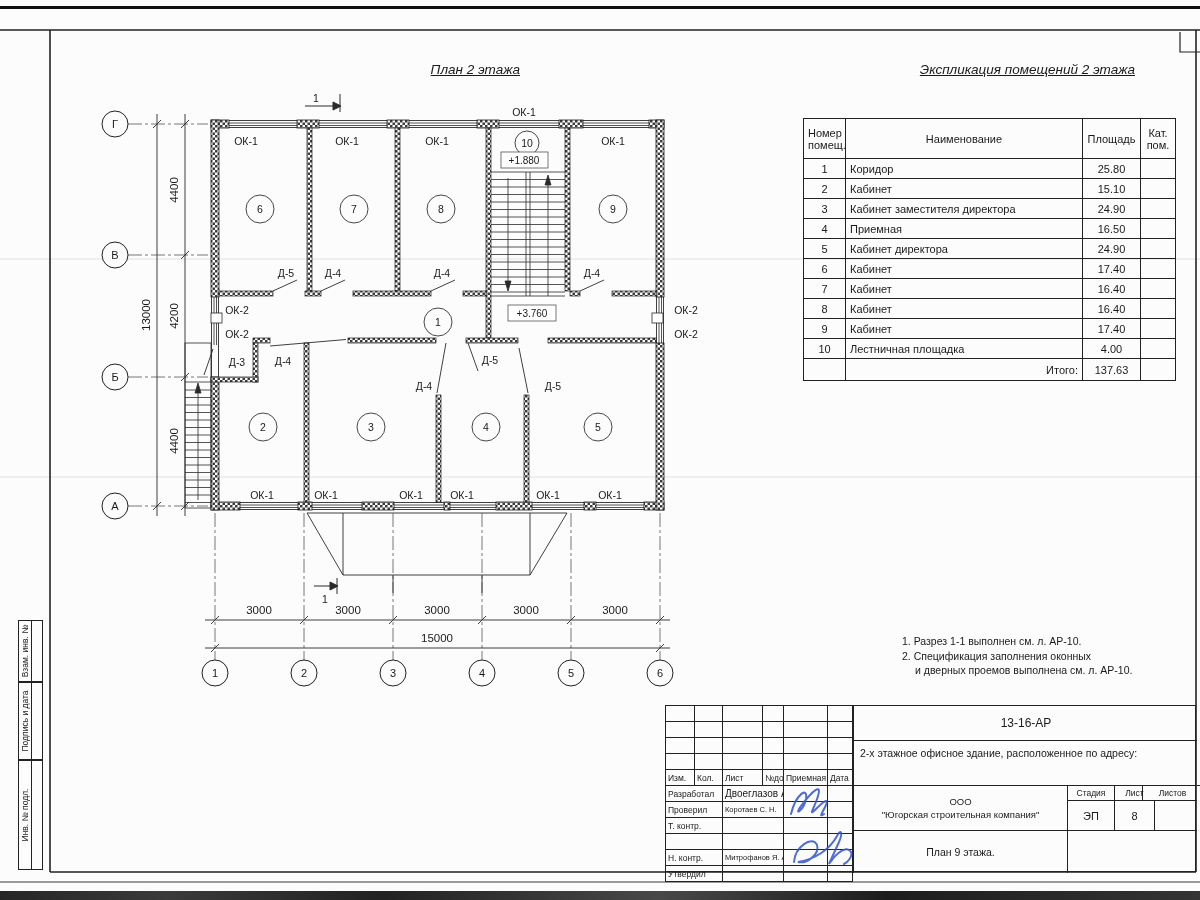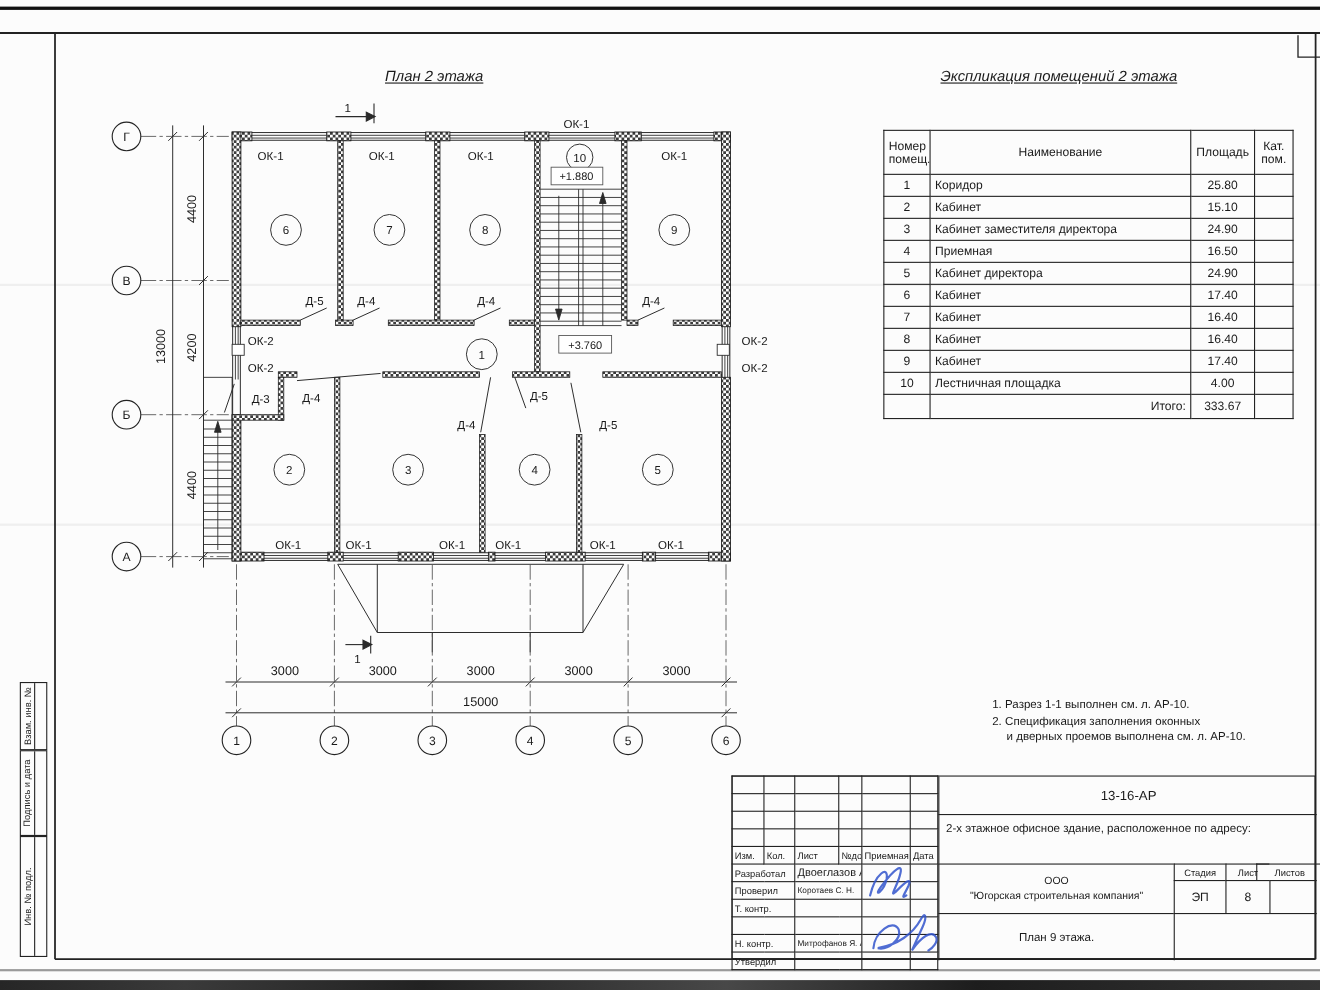--- a/index.html
+++ b/index.html
@@ -6,21 +6,21 @@
   body{width:1200px;height:900px;position:relative;background:#fcfcfc;overflow:hidden;
        font-family:"Liberation Sans",sans-serif;color:#1a1a1a;}
   .abs{position:absolute;}
   
   .top-strip{left:0;top:6px;width:1200px;height:3px;background:#101010;}
   .bottom-line{left:0;top:881px;width:1200px;height:2px;background:#9a9a9a;}
   .bottom-band{left:0;top:891px;width:1200px;height:9px;
      background:linear-gradient(90deg,#262626 0%,#3a3a3a 14%,#222 32%,#484848 55%,#1d1d1d 74%,#343434 100%);}
   .streak{left:0;width:1200px;height:2px;background:#e9e9e9;opacity:.7;}
   
-  .sheet-title{font-size:13.5px;font-style:italic;text-decoration:underline;text-align:left;}
+  .sheet-title{font-size:13.5px;font-style:italic;text-decoration:underline;text-align:right;}
   
   table.sched{border-collapse:collapse;table-layout:fixed;background:#fff0;}
   table.sched td,table.sched th{border:1.4px solid #222;font-weight:normal;
       font-size:11px;padding:0 4px;overflow:hidden;white-space:nowrap;}
   table.sched th{text-align:center;}
   table.sched td.c{text-align:center;}
   table.sched td.r{text-align:right;}
   
   .tb{border:1.8px solid #222;box-sizing:border-box;background:#fff0;}
   table.tbl{border-collapse:collapse;table-layout:fixed;}
@@ -436,21 +436,21 @@
       </tr>
   <tr style="height:20px">
         <td class="c">10</td>
         <td>Лестничная площадка</td>
         <td class="c">4.00</td>
         <td></td>
       </tr>
   <tr style="height:22px">
     <td></td>
     <td class="r">Итого:</td>
-    <td class="c">333.67</td>
+    <td class="c">137.63</td>
     <td></td>
   </tr>
 </tbody>
   </table>
 
 <div class="abs notes" style="left:902px;top:634px;width:300px">
   <div>1. Разрез 1-1 выполнен см. л. АР-10.</div>
   <div>2. Спецификация заполнения оконных</div>
   <div style="padding-left:13px">и дверных проемов выполнена см. л. АР-10.</div>
 </div>

